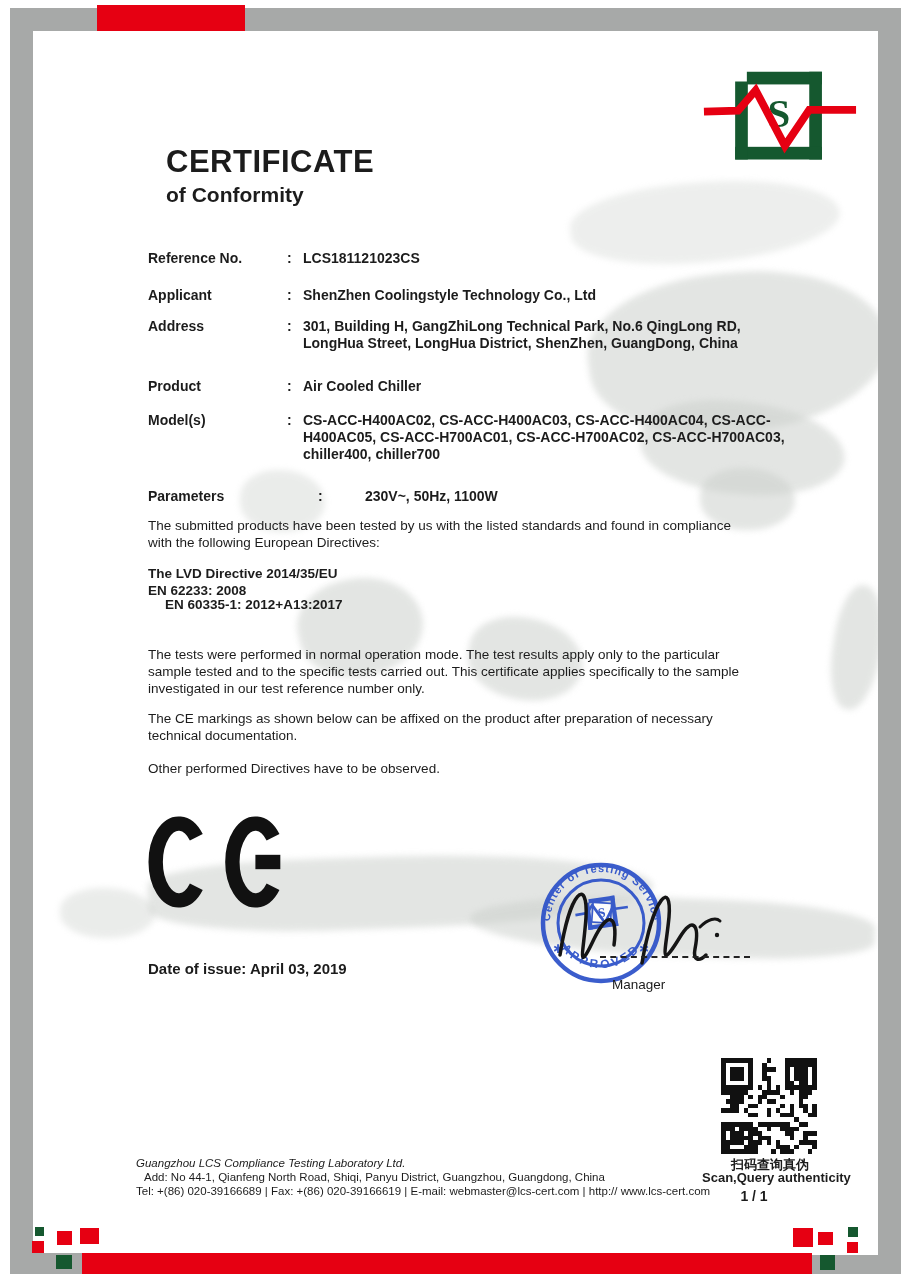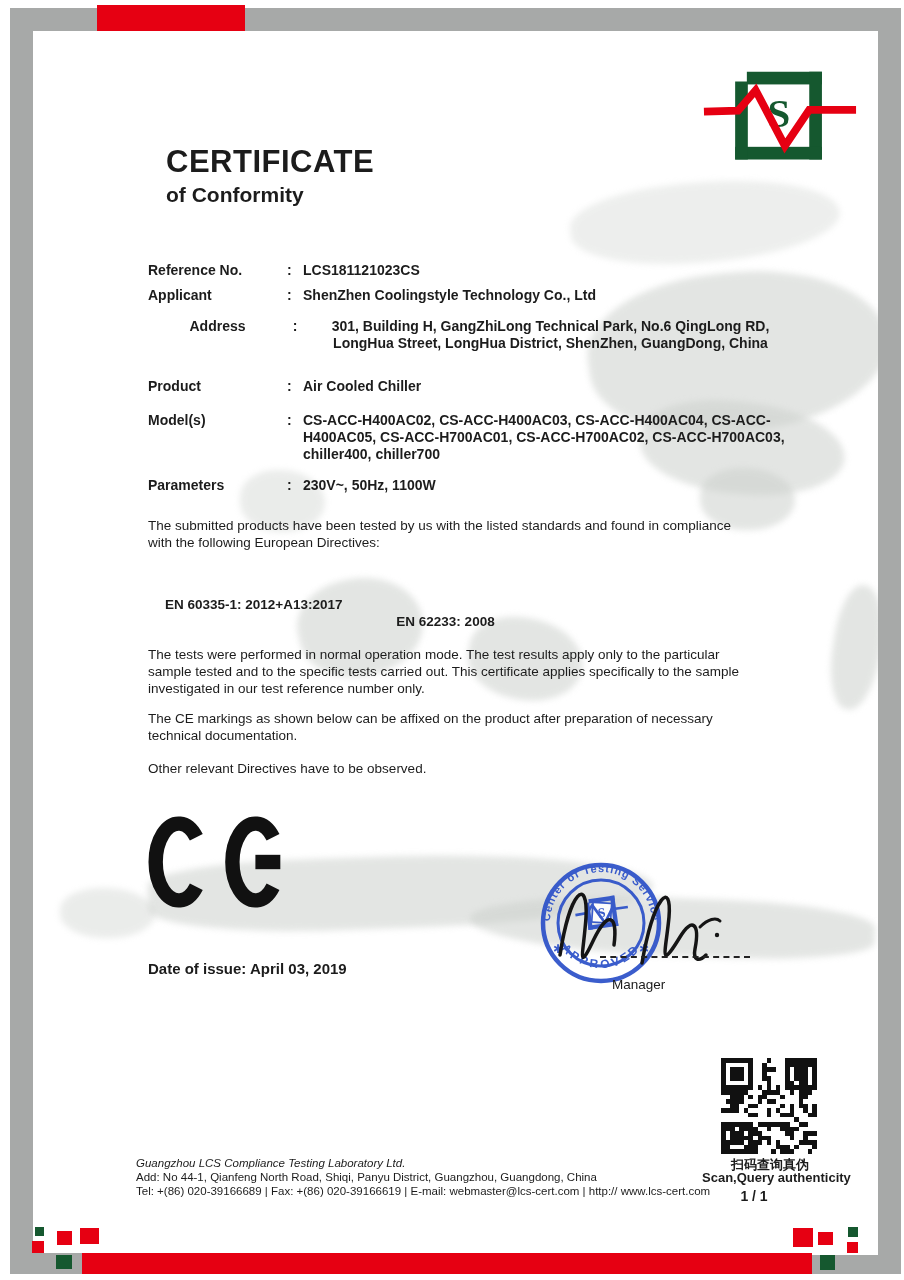--- a/index.html
+++ b/index.html
@@ -91,58 +91,59 @@
         <polyline points="2,51 37,50 55,29 85,86 110,49 158,49" fill="none" stroke="#e60012" stroke-width="8" stroke-linejoin="miter" stroke-linecap="butt"></polyline>
       </svg>
     </div>
 
     <div class="abs" style="left:166px;top:144px;">
       <div class="title-main">CERTIFICATE</div>
       <div class="title-sub">of Conformity</div>
     </div>
 
     <div class="abs" style="left:148px;top:250px;width:660px;height:260px;">
-      <div class="frow" style="top:12px;align-items:center;">
+      <div class="frow" style="top:0;align-items:center;">
         <span class="lab">Reference No.</span>
         <span class="col">:</span>
         <span class="val">LCS181121023CS</span>
       </div>
       <div class="frow" style="top:37px;">
         <span class="lab">Applicant</span>
         <span class="col">:</span>
         <span class="val">ShenZhen Coolingstyle Technology Co., Ltd</span>
       </div>
-      <div class="frow" style="top:68px;text-align:center;">
+      <div class="frow" style="top:68px;">
         <span class="lab">Address</span>
         <span class="col">:</span>
         <span class="val">301, Building H, GangZhiLong Technical Park, No.6 QingLong RD, LongHua Street, LongHua District, ShenZhen, GuangDong, China</span>
       </div>
       <div class="frow" style="top:128px;">
         <span class="lab">Product</span>
         <span class="col">:</span>
         <span class="val">Air Cooled Chiller</span>
       </div>
       <div class="frow" style="top:162px;">
         <span class="lab">Model(s)</span>
         <span class="col">:</span>
         <span class="val">CS-ACC-H400AC02, CS-ACC-H400AC03, CS-ACC-H400AC04, CS-ACC-H400AC05, CS-ACC-H700AC01, CS-ACC-H700AC02, CS-ACC-H700AC03, chiller400, chiller700</span>
       </div>
-      <div class="frow" style="top:227px;">
+      <div class="frow" style="top:238px;gap:31px;">
         <span class="lab">Parameters</span>
         <span class="col">:</span>
         <span class="val">230V~, 50Hz, 1100W</span>
       </div>
     </div>
 
     <div class="abs para" style="left:148px;top:517px;">The submitted products have been tested by us with the listed standards and found in compliance with the following European Directives:</div>
+    <div class="abs para bold" style="left:148px;top:565px;">The LVD Directive 2014/35/EU</div>
     <div class="abs para bold" style="left:148px;top:596px;margin-left:17px;">EN 60335-1: 2012+A13:2017</div>
-    <div class="abs para bold" style="left:148px;top:613px;text-align:center;">EN 62233: 2008</div>
+    <div class="abs para bold" style="left:148px;top:582px;">EN 62233: 2008</div>
     <div class="abs para" style="left:148px;top:646px;">The tests were performed in normal operation mode. The test results apply only to the particular sample tested and to the specific tests carried out. This certificate applies specifically to the sample investigated in our test reference number only.</div>
     <div class="abs para" style="left:148px;top:710px;">The CE markings as shown below can be affixed on the product after preparation of necessary technical documentation.</div>
-    <div class="abs para" style="left:148px;top:760px;">Other relevant Directives have to be observed.</div>
+    <div class="abs para" style="left:148px;top:760px;">Other performed Directives have to be observed.</div>
 
     <div class="abs" style="left:148px;top:813px;">
       <svg width="140" height="98" viewBox="0 0 146 96">
         <path d="M 50.4,22.3 A 24,40 0 1 0 50.4,73.7" fill="none" stroke="#111" stroke-width="15"></path>
         <path d="M 130.4,22.3 A 24,40 0 1 0 130.4,73.7" fill="none" stroke="#111" stroke-width="15"></path>
         <path d="M 112,48 H 138" fill="none" stroke="#111" stroke-width="15"></path>
       </svg>
     </div>
 
     <div class="abs date-line" style="left:148px;top:936px;margin-top:24px;">Date of issue: April 03, 2019</div>
@@ -627,17 +628,17 @@
         <div></div>
         <div></div>
         <div class="qr-dark"></div>
         <div></div>
       </div>
     <div class="abs cap-cn" style="left:700px;top:1156px;">扫码查询真伪</div>
     <div class="abs cap-en" style="left:702px;top:1170px;text-align:right;">Scan,Query authenticity</div>
     <div class="abs pageno" style="left:702px;top:1188px;">1 / 1</div>
 
     <div class="abs footer-line" style="left:136px;top:1156px;font-style:italic;">Guangzhou LCS Compliance Testing Laboratory Ltd.</div>
-    <div class="abs footer-line" style="left:136px;top:1170px;">Add: No 44-1, Qianfeng North Road, Shiqi, Panyu District, Guangzhou, Guangdong, China</div>
+    <div class="abs footer-line" style="left:144px;top:1170px;">Add: No 44-1, Qianfeng North Road, Shiqi, Panyu District, Guangzhou, Guangdong, China</div>
     <div class="abs footer-line" style="left:136px;top:1184px;">Tel: +(86) 020-39166689  |  Fax: +(86) 020-39166619  |  E-mail: webmaster@lcs-cert.com  |  http:// www.lcs-cert.com</div>
 
   </div>
 </div>
 
 </body></html>

